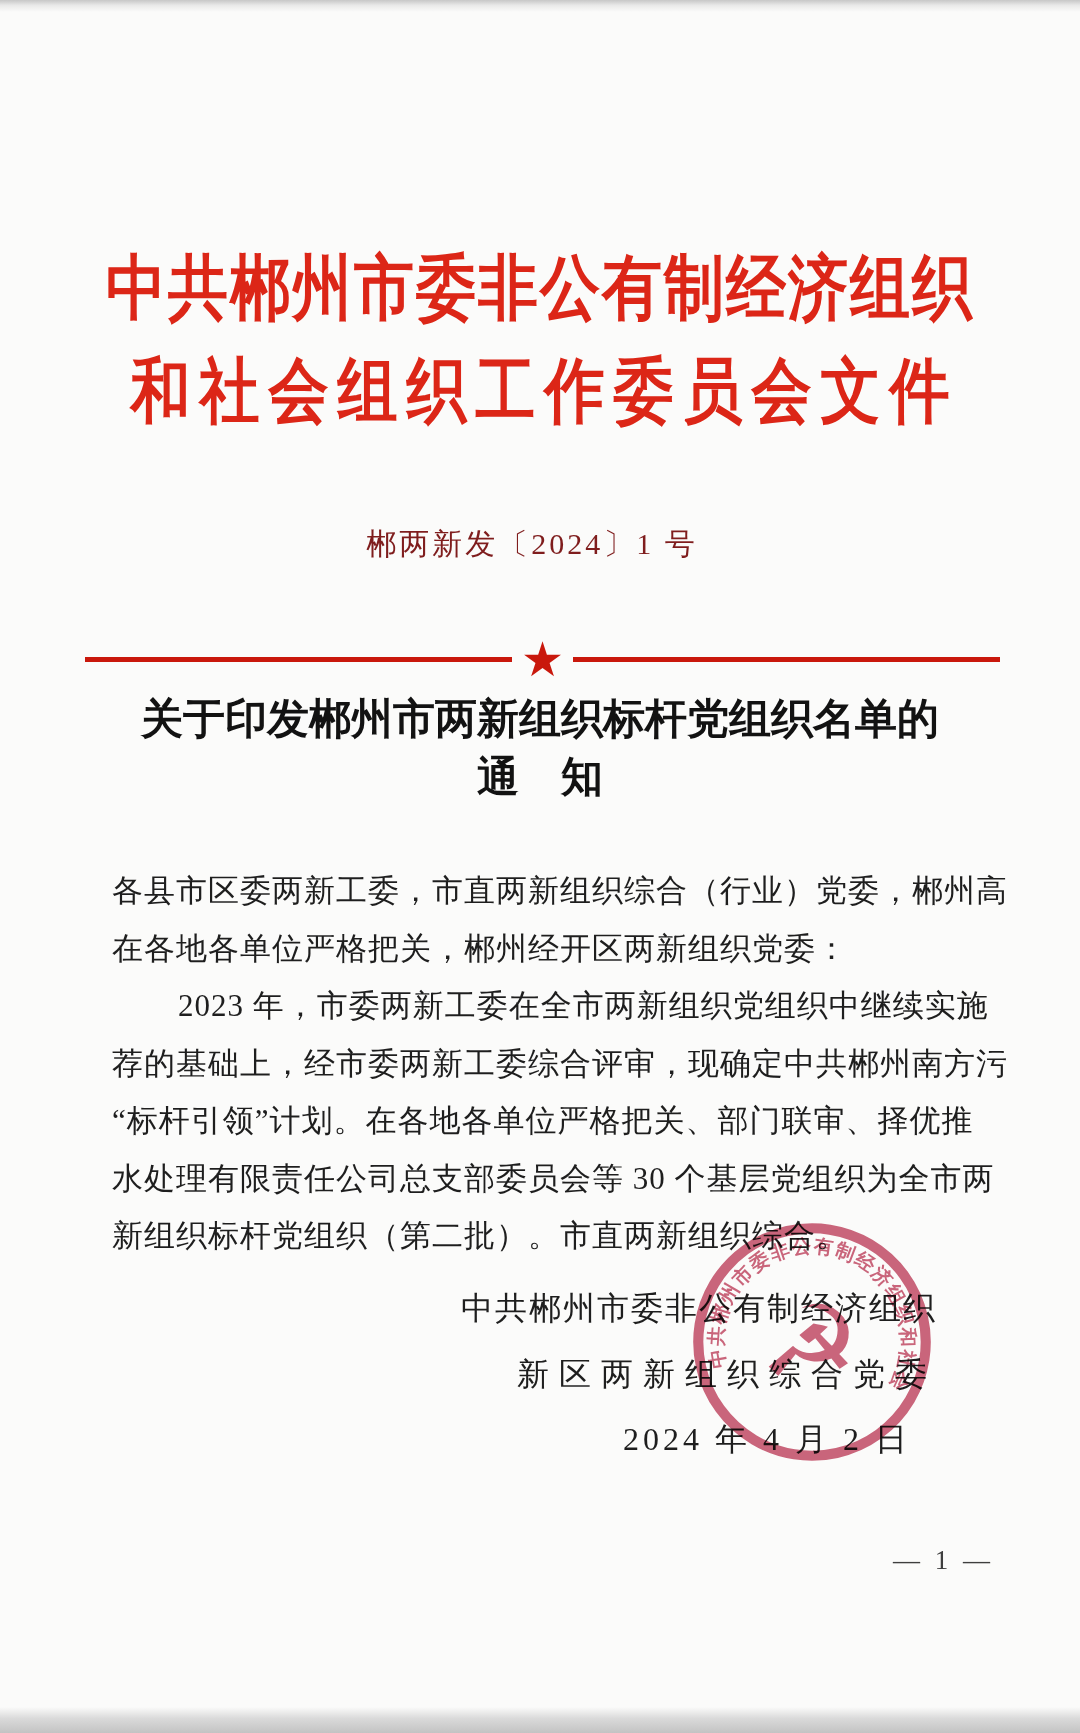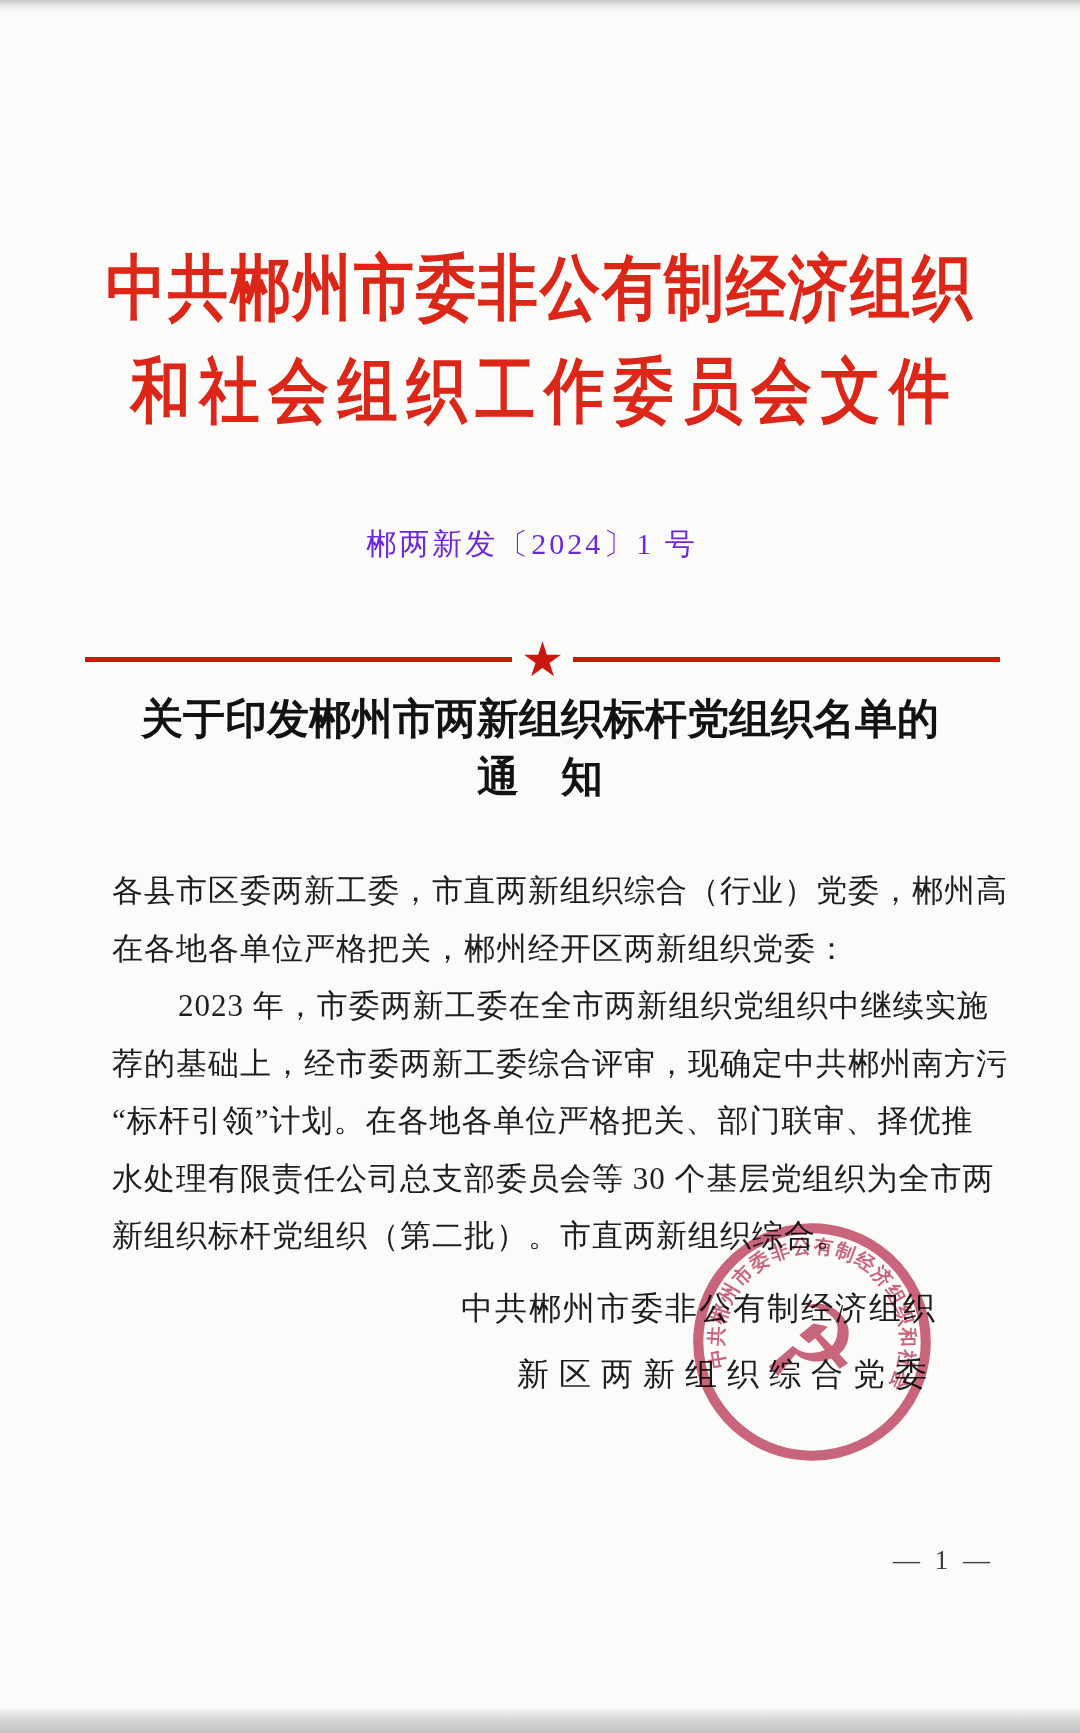--- a/index.html
+++ b/index.html
@@ -32,21 +32,21 @@
     transform: scaleY(1.18);
     transform-origin: top center;
   }
   .h1 { font-size: 60px; letter-spacing: 2px; line-height: 88px; }
   .h2 { font-size: 60px; letter-spacing: 9px; text-indent: 9px; line-height: 88px; }
 
   .docnum {
     position: absolute; top: 524px; left: 0; right: 16px;
     text-align: center;
     font-size: 30px; letter-spacing: 3px;
-    color: #6d28d9;
+    color: #7f1d1d;
   }
 
   .rule {
     position: absolute; top: 636px; left: 85px; width: 915px; height: 46px;
     display: flex; align-items: center;
   }
   .rline { flex: 1; height: 5px; background: var(--rule-red); }
   .rstar {
     font-size: 48px; line-height: 1; color: var(--rule-red);
     margin: 0 9px;
@@ -123,20 +123,21 @@
     <div class="bline indent">2023 年，市委两新工委在全市两新组织党组织中继续实施</div>
     <div class="bline">荐的基础上，经市委两新工委综合评审，现确定中共郴州南方污</div>
     <div class="bline">“标杆引领”计划。在各地各单位严格把关、部门联审、择优推</div>
     <div class="bline">水处理有限责任公司总支部委员会等 30 个基层党组织为全市两</div>
     <div class="bline">新组织标杆党组织（第二批）。市直两新组织综合。</div>
   </div>
 
   <div class="sig">
     <div class="sig-l1">中共郴州市委非公有制经济组织</div>
     <div class="sig-l2">新区两新组织综合党委</div>
+    <div class="sig-date">2024 年 4 月 2 日</div>
   </div>
 
   <svg class="seal" viewBox="0 0 260 260" aria-hidden="true">
     <defs>
       <path id="sealTextArc" d="M 50.3,167.2 A 88,88 0 1 1 209.7,167.2"></path>
     </defs>
     <circle class="ring" cx="130" cy="130" r="112" stroke-width="10"></circle>
     <text class="ring-text" font-size="19">
       <textPath href="#sealTextArc" startOffset="0">中共郴州市委非公有制经济组织和社会组织工作委员会</textPath>
     </text>

